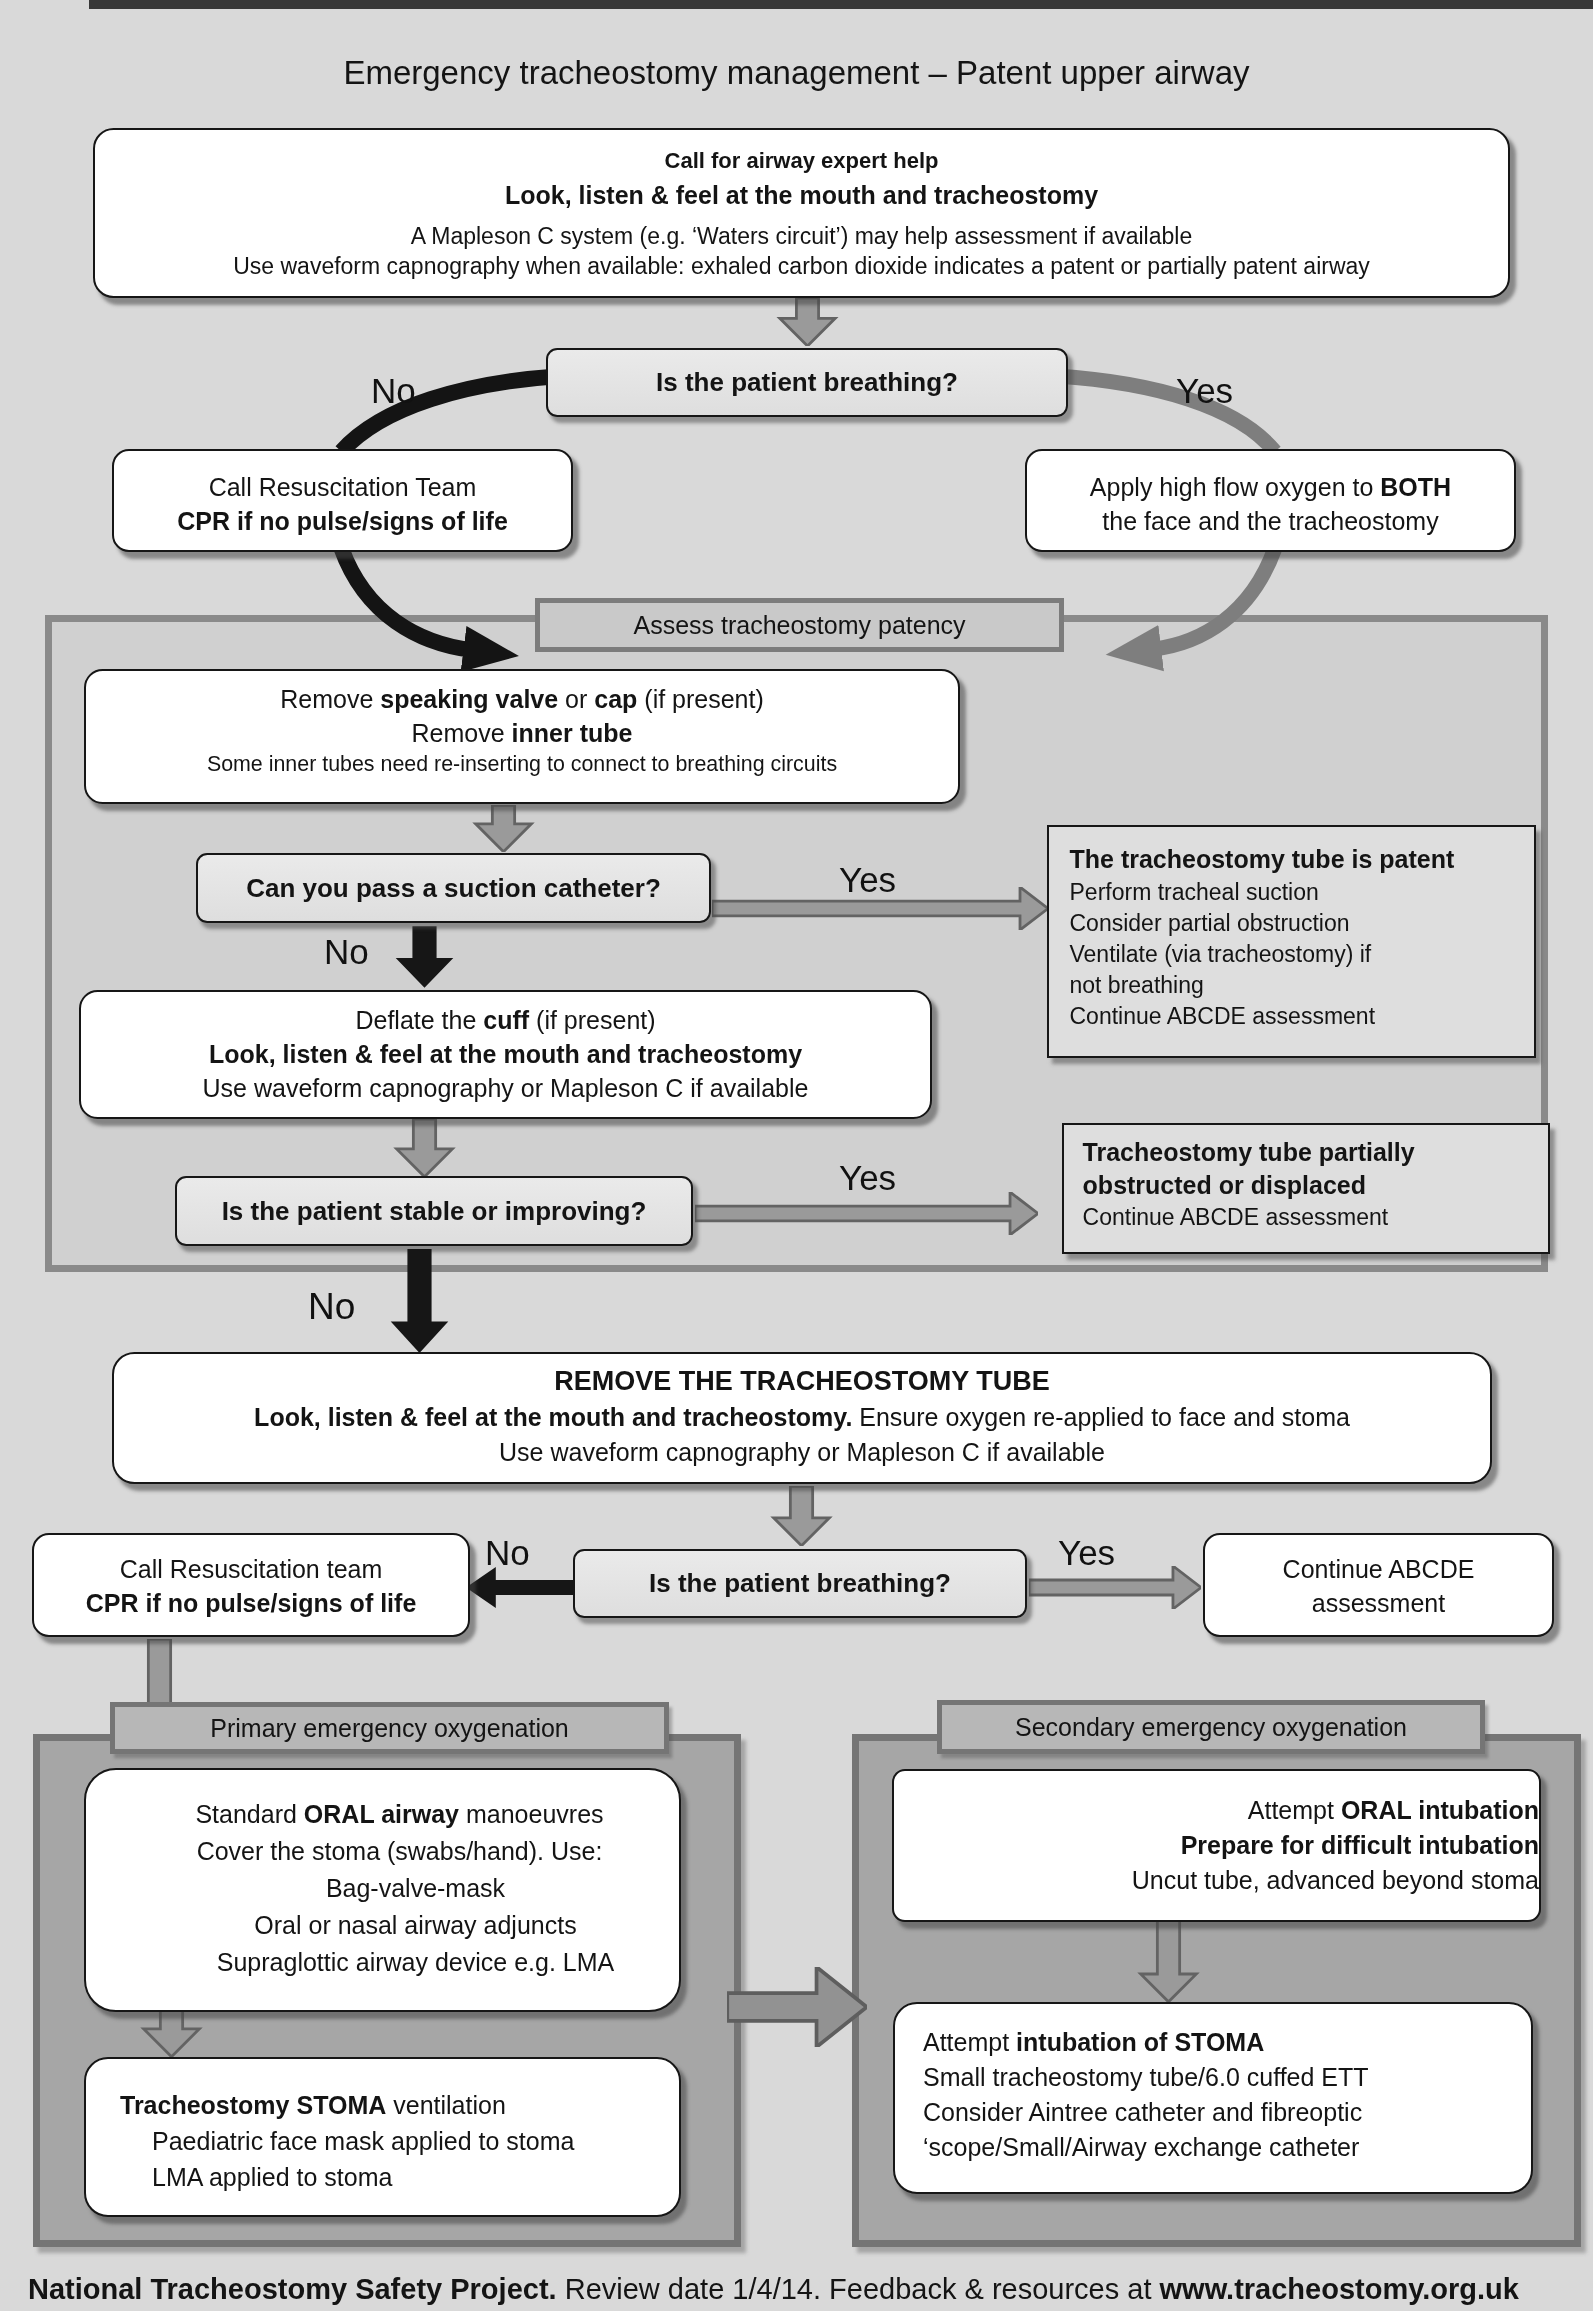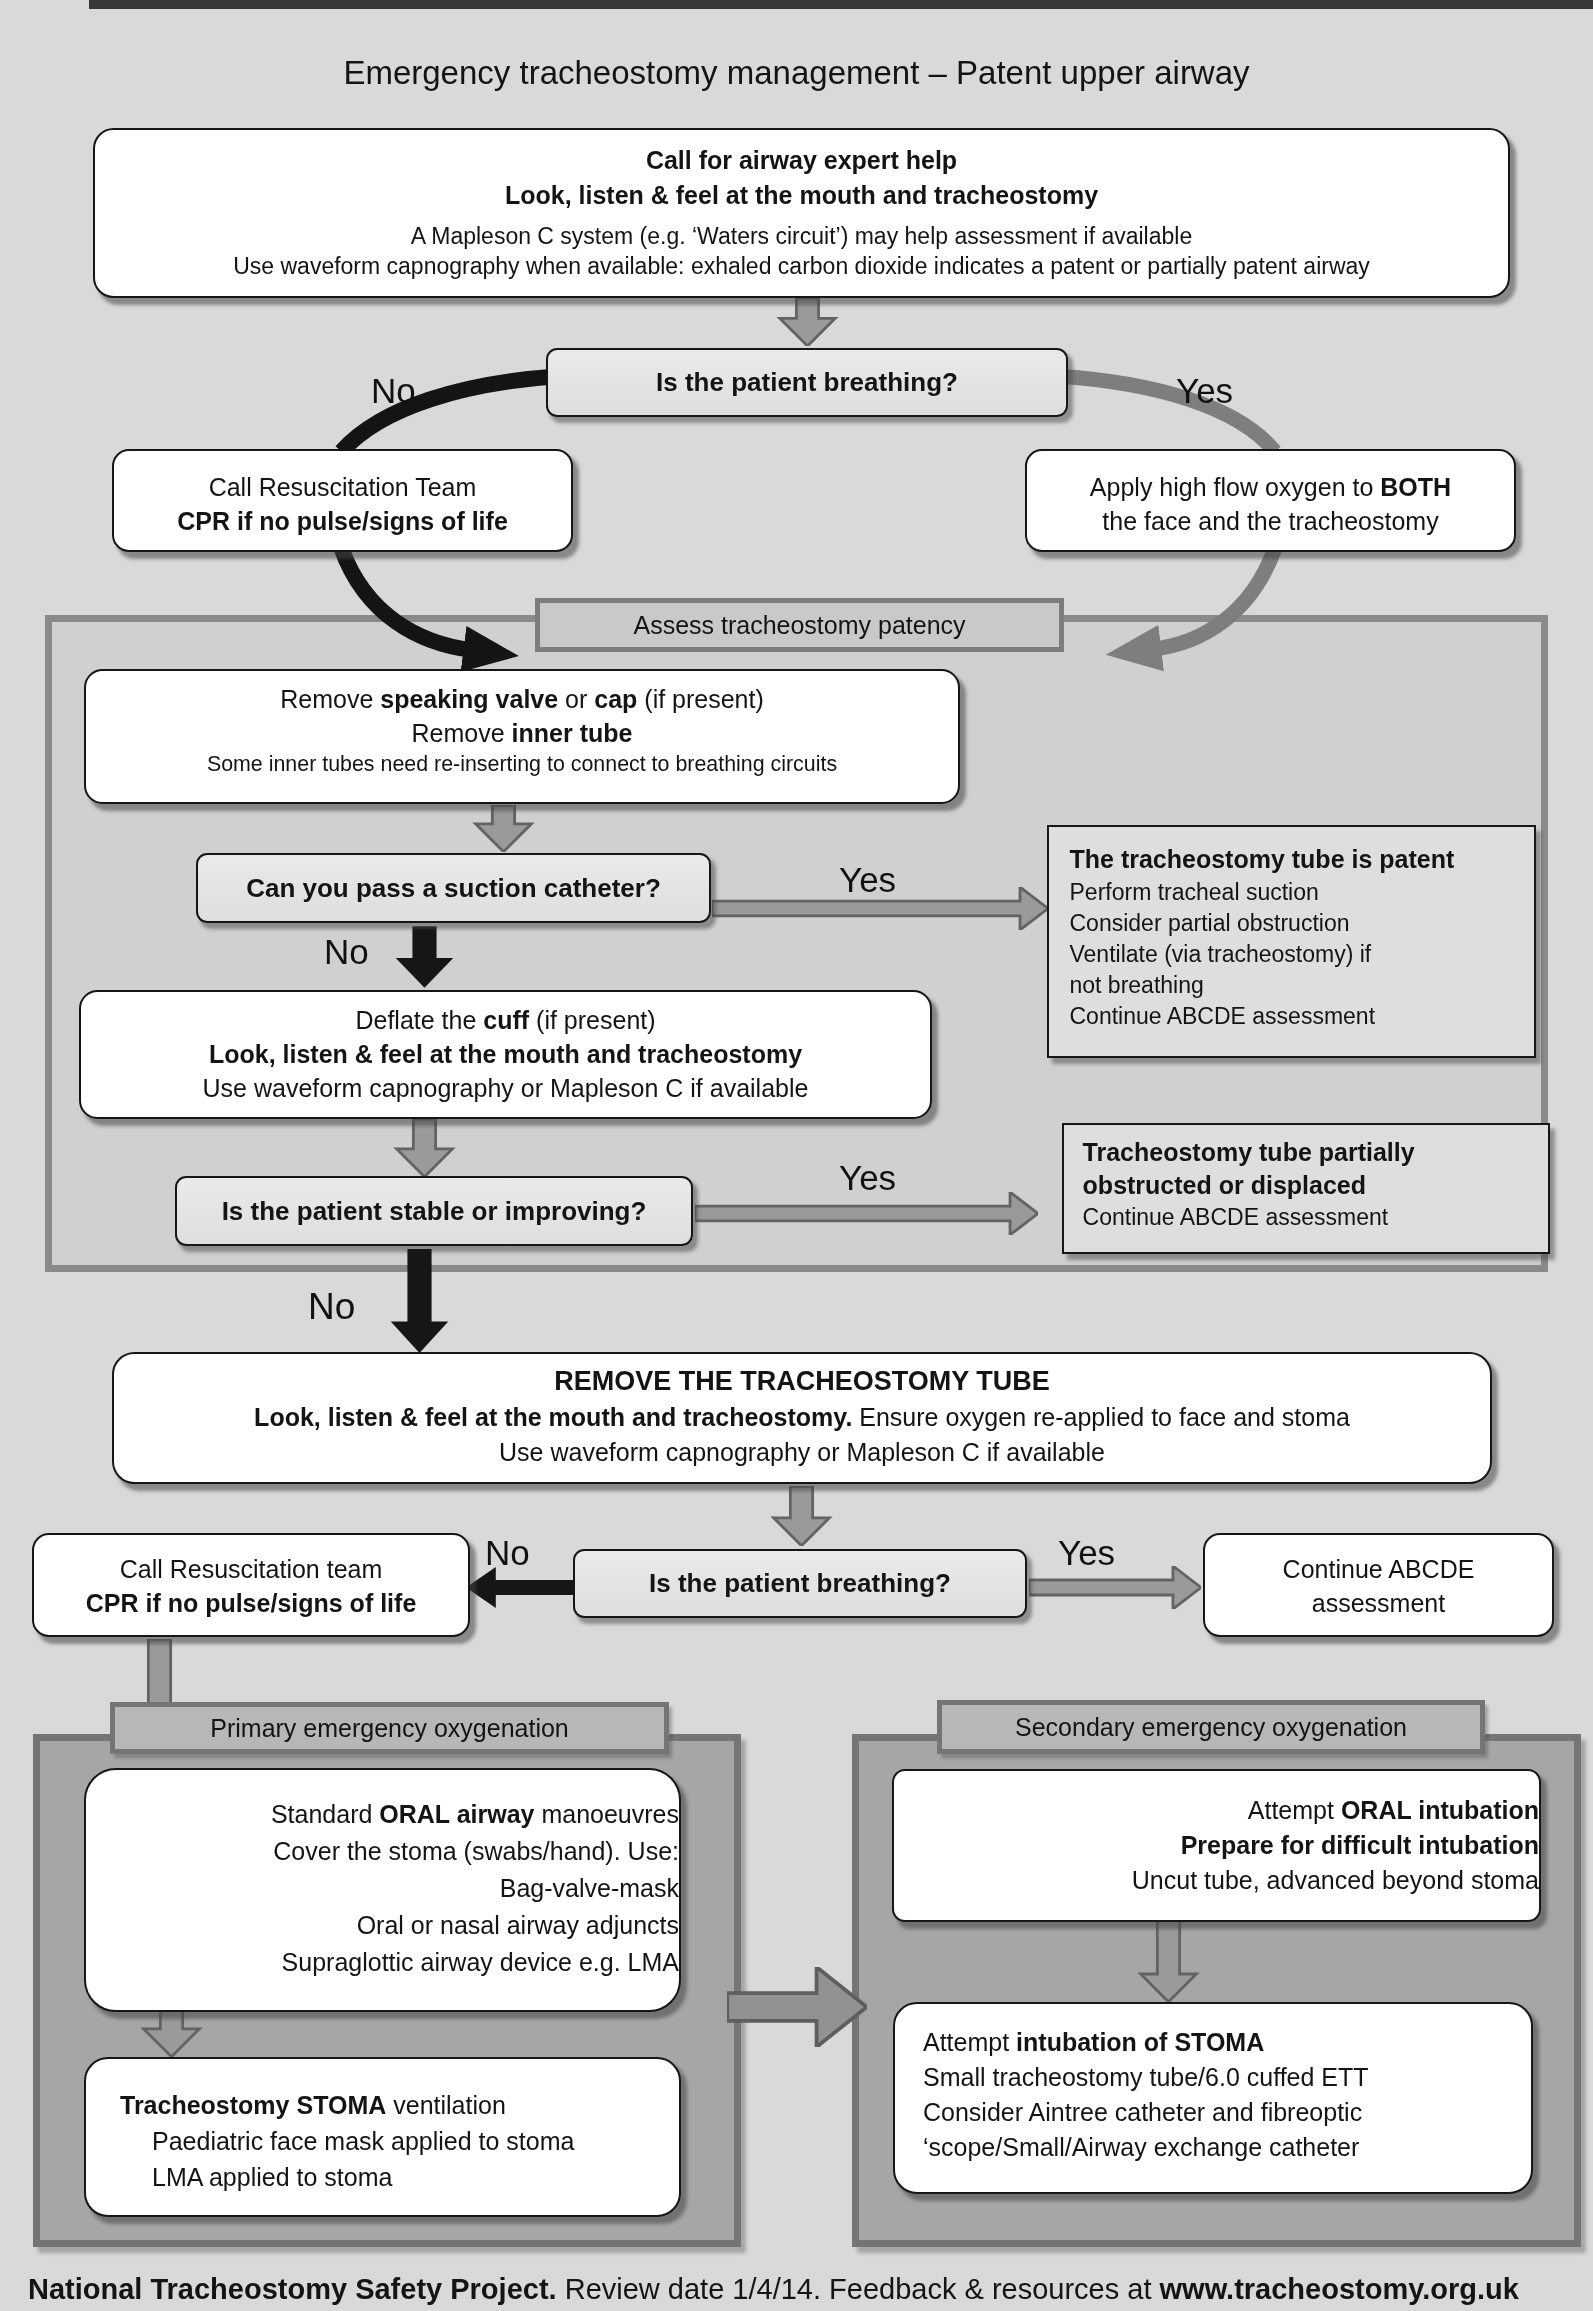--- a/index.html
+++ b/index.html
@@ -31,21 +31,21 @@
 </head>
 <body>
 
 <div id="canvas">
 
   <div class="abs" style="left:89px;top:0;width:1505px;height:9.3px;background:#383838;"></div>
 
   <div class="abs center" style="left:0;top:54px;width:1593px;font-size:33px;">Emergency tracheostomy management – Patent upper airway</div>
 
   <div class="abs box-white center z4" style="left:93px;top:128px;width:1417px;height:170px;padding-top:13px;">
-    <p class="b" style="font-size:25px;line-height:35px;">Call for airway expert help</p>
+    <p class="b" style="font-size:22px;line-height:35px;">Call for airway expert help</p>
     <p class="b" style="font-size:25px;line-height:35px;">Look, listen &amp; feel at the mouth and tracheostomy</p>
     <p style="font-size:23px;line-height:30px;margin-top:7.5px;">A Mapleson C system (e.g. ‘Waters circuit’) may help assessment if available</p>
     <p style="font-size:23px;line-height:30px;">Use waveform capnography when available: exhaled carbon dioxide indicates a patent or partially patent airway</p>
   </div>
 
   <svg class="abs z3" style="left:775px;top:298px;" width="65" height="48" viewBox="0 0 70 52">
     <polygon points="23,0 47,0 47,22 65,22 35,52 5,22 23,22" fill="#9a9a9a" stroke="#636363" stroke-width="3"></polygon>
   </svg>
 
   <svg class="abs z2" style="left:0;top:336px;" width="1593" height="354" viewBox="0 0 1709 380">
@@ -175,21 +175,21 @@
   </div>
 
   <svg class="abs z3" style="left:127px;top:1639px;" width="65" height="93" viewBox="0 0 70 100">
     <polygon points="23,0 47,0 47,70 65,70 35,100 5,70 23,70" fill="#9a9a9a" stroke="#636363" stroke-width="3"></polygon>
   </svg>
 
   <div class="abs panel-dark z1" style="left:33px;top:1734px;width:708px;height:513px;"></div>
   <div class="abs bar-dark z3" style="left:110px;top:1702px;width:559px;height:52px;">
     <span>Primary emergency oxygenation</span>
   </div>
-  <div class="abs box-white z4" style="left:84px;top:1768px;width:597px;height:244px;padding:26px 0 0 34px;border-radius:32px;text-align:right;">
+  <div class="abs box-white z4" style="left:84px;top:1768px;width:597px;height:244px;padding:26px 0 0 34px;border-radius:32px;text-align:center;">
     <p style="font-size:25px;line-height:37px;"><span>Standard </span><strong>ORAL airway</strong><span> manoeuvres</span></p>
     <p style="font-size:25px;line-height:37px;">Cover the stoma (swabs/hand). Use:</p>
     <p style="font-size:25px;line-height:37px;margin-left:32px;">Bag-valve-mask</p>
     <p style="font-size:25px;line-height:37px;margin-left:32px;">Oral or nasal airway adjuncts</p>
     <p style="font-size:25px;line-height:37px;margin-left:32px;">Supraglottic airway device e.g. LMA</p>
   </div>
   <svg class="abs z3" style="left:139px;top:2010px;" width="65" height="47" viewBox="0 0 70 50">
     <polygon points="23,0 47,0 47,20 65,20 35,50 5,20 23,20" fill="#9a9a9a" stroke="#636363" stroke-width="3"></polygon>
   </svg>
   <div class="abs box-white z4" style="left:84px;top:2057px;width:597px;height:160px;padding:28px 0 0 34px;border-radius:24px;text-align:left;">

